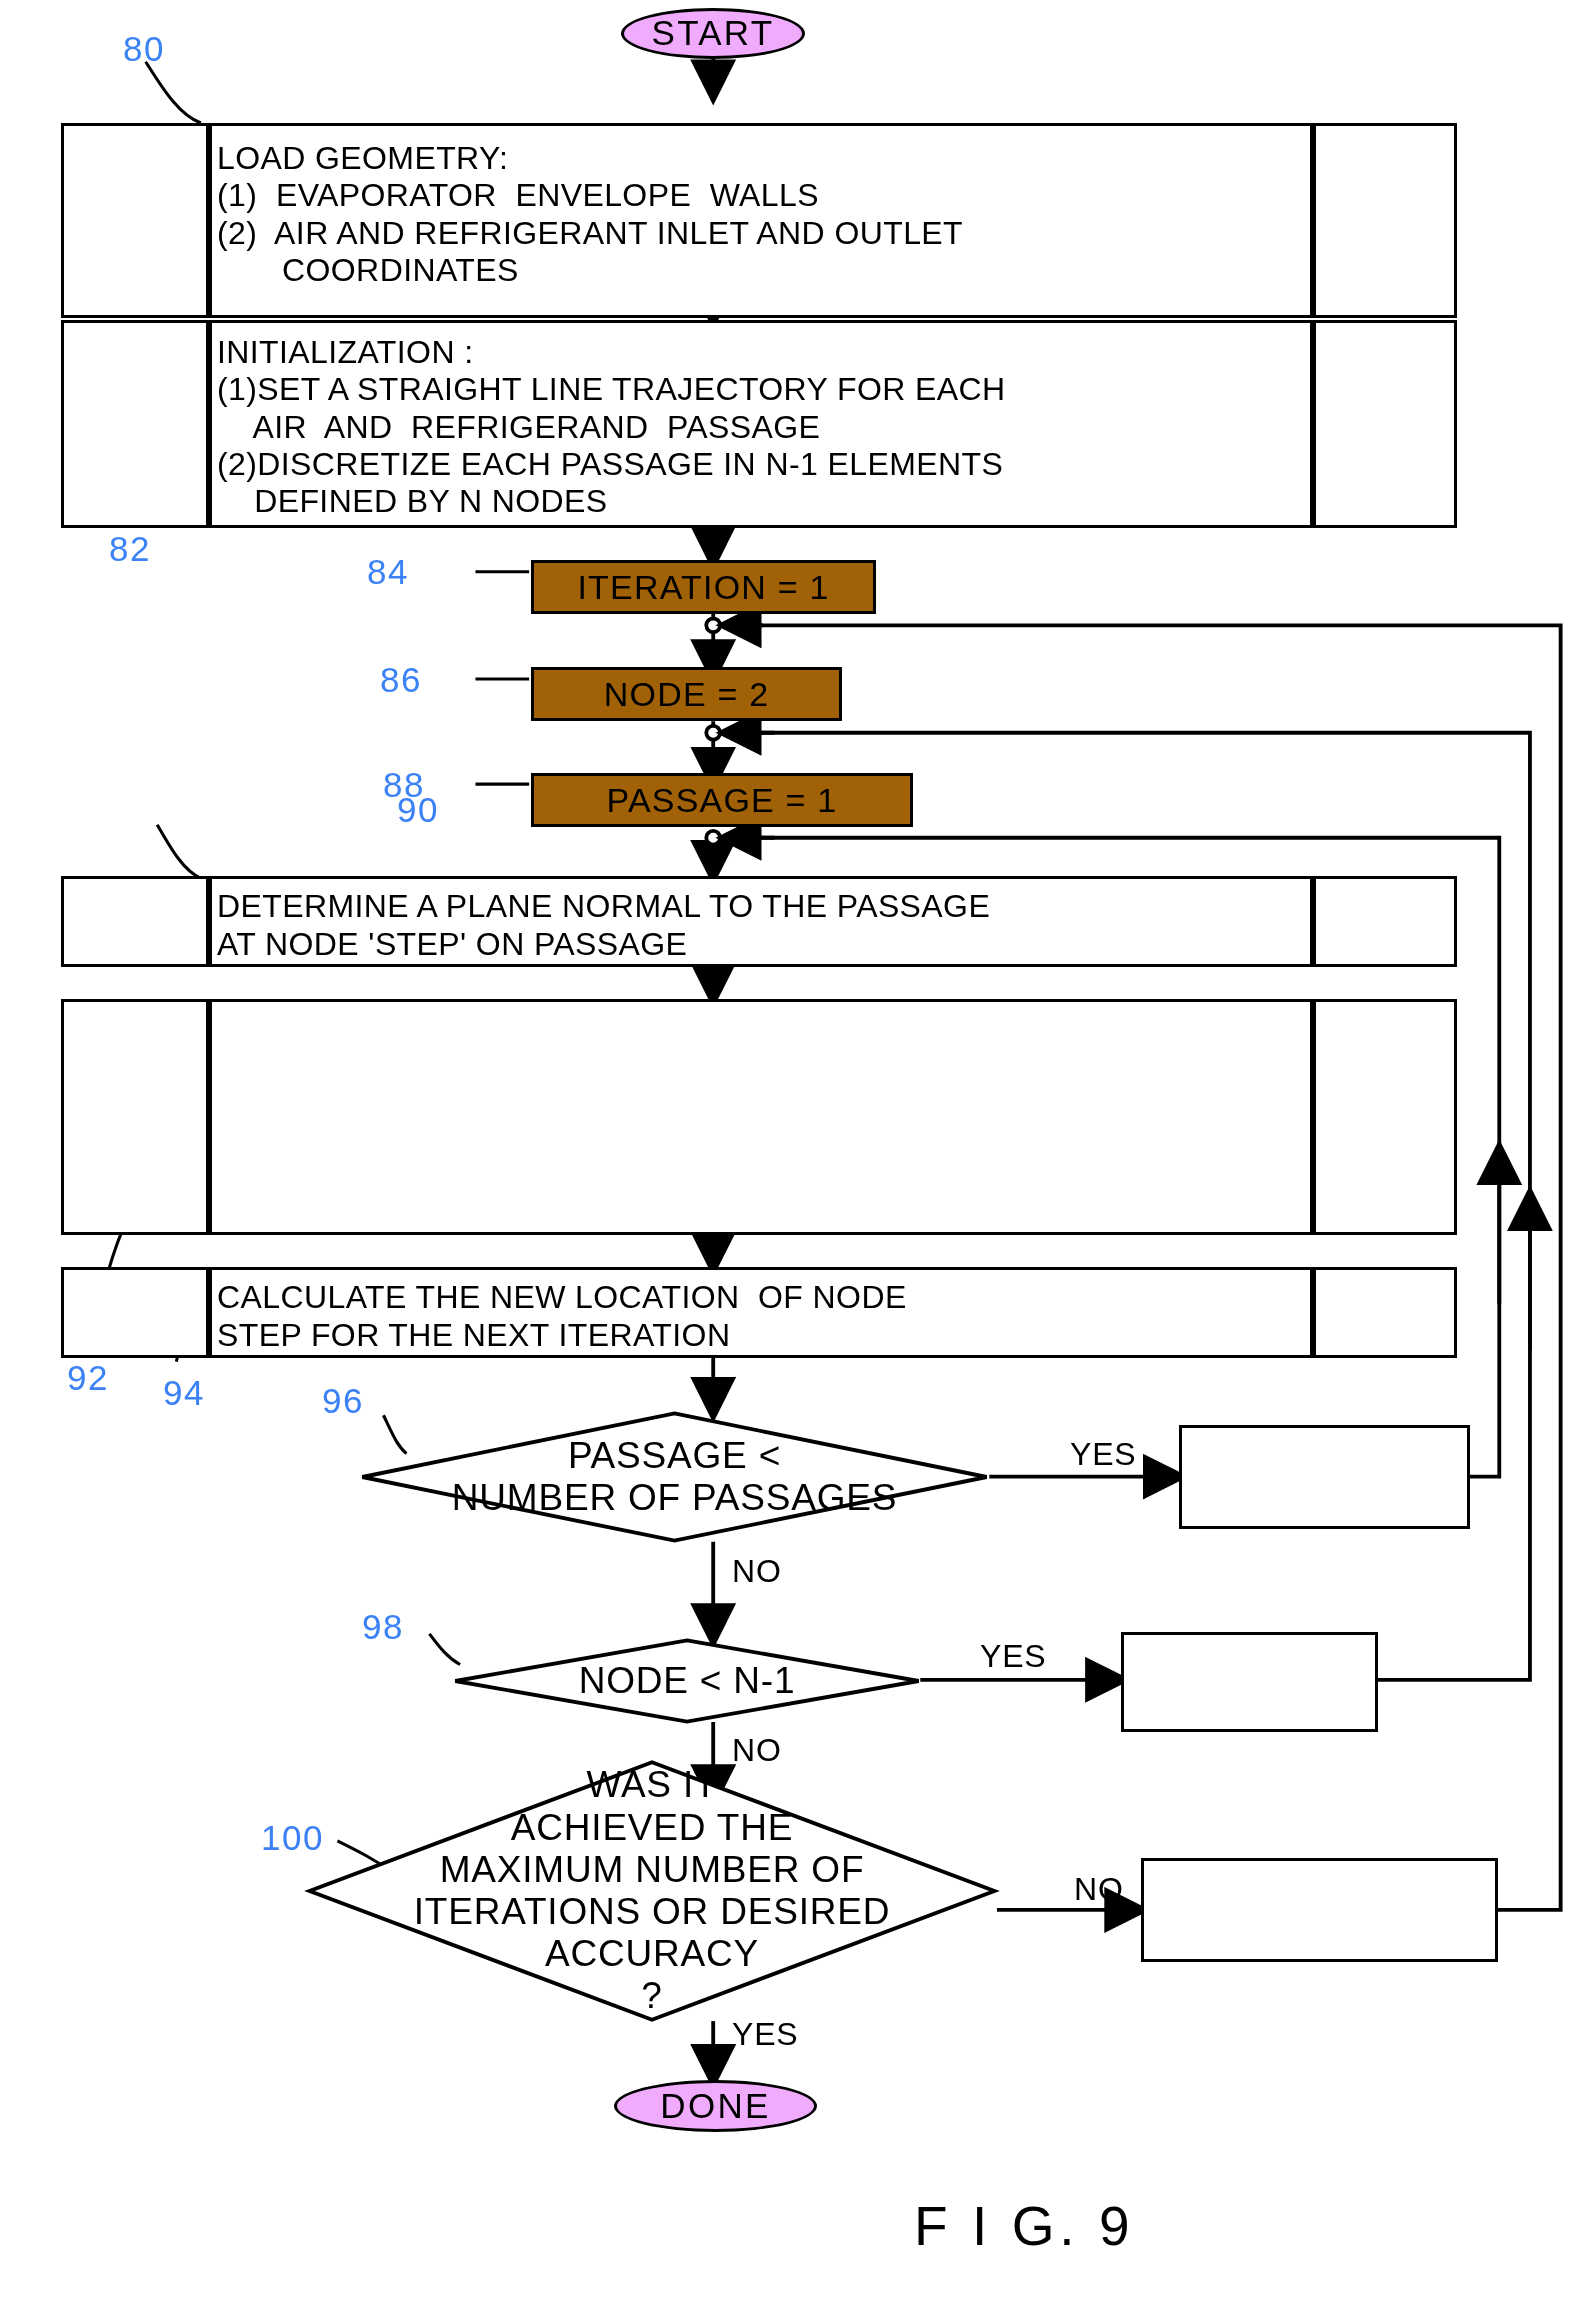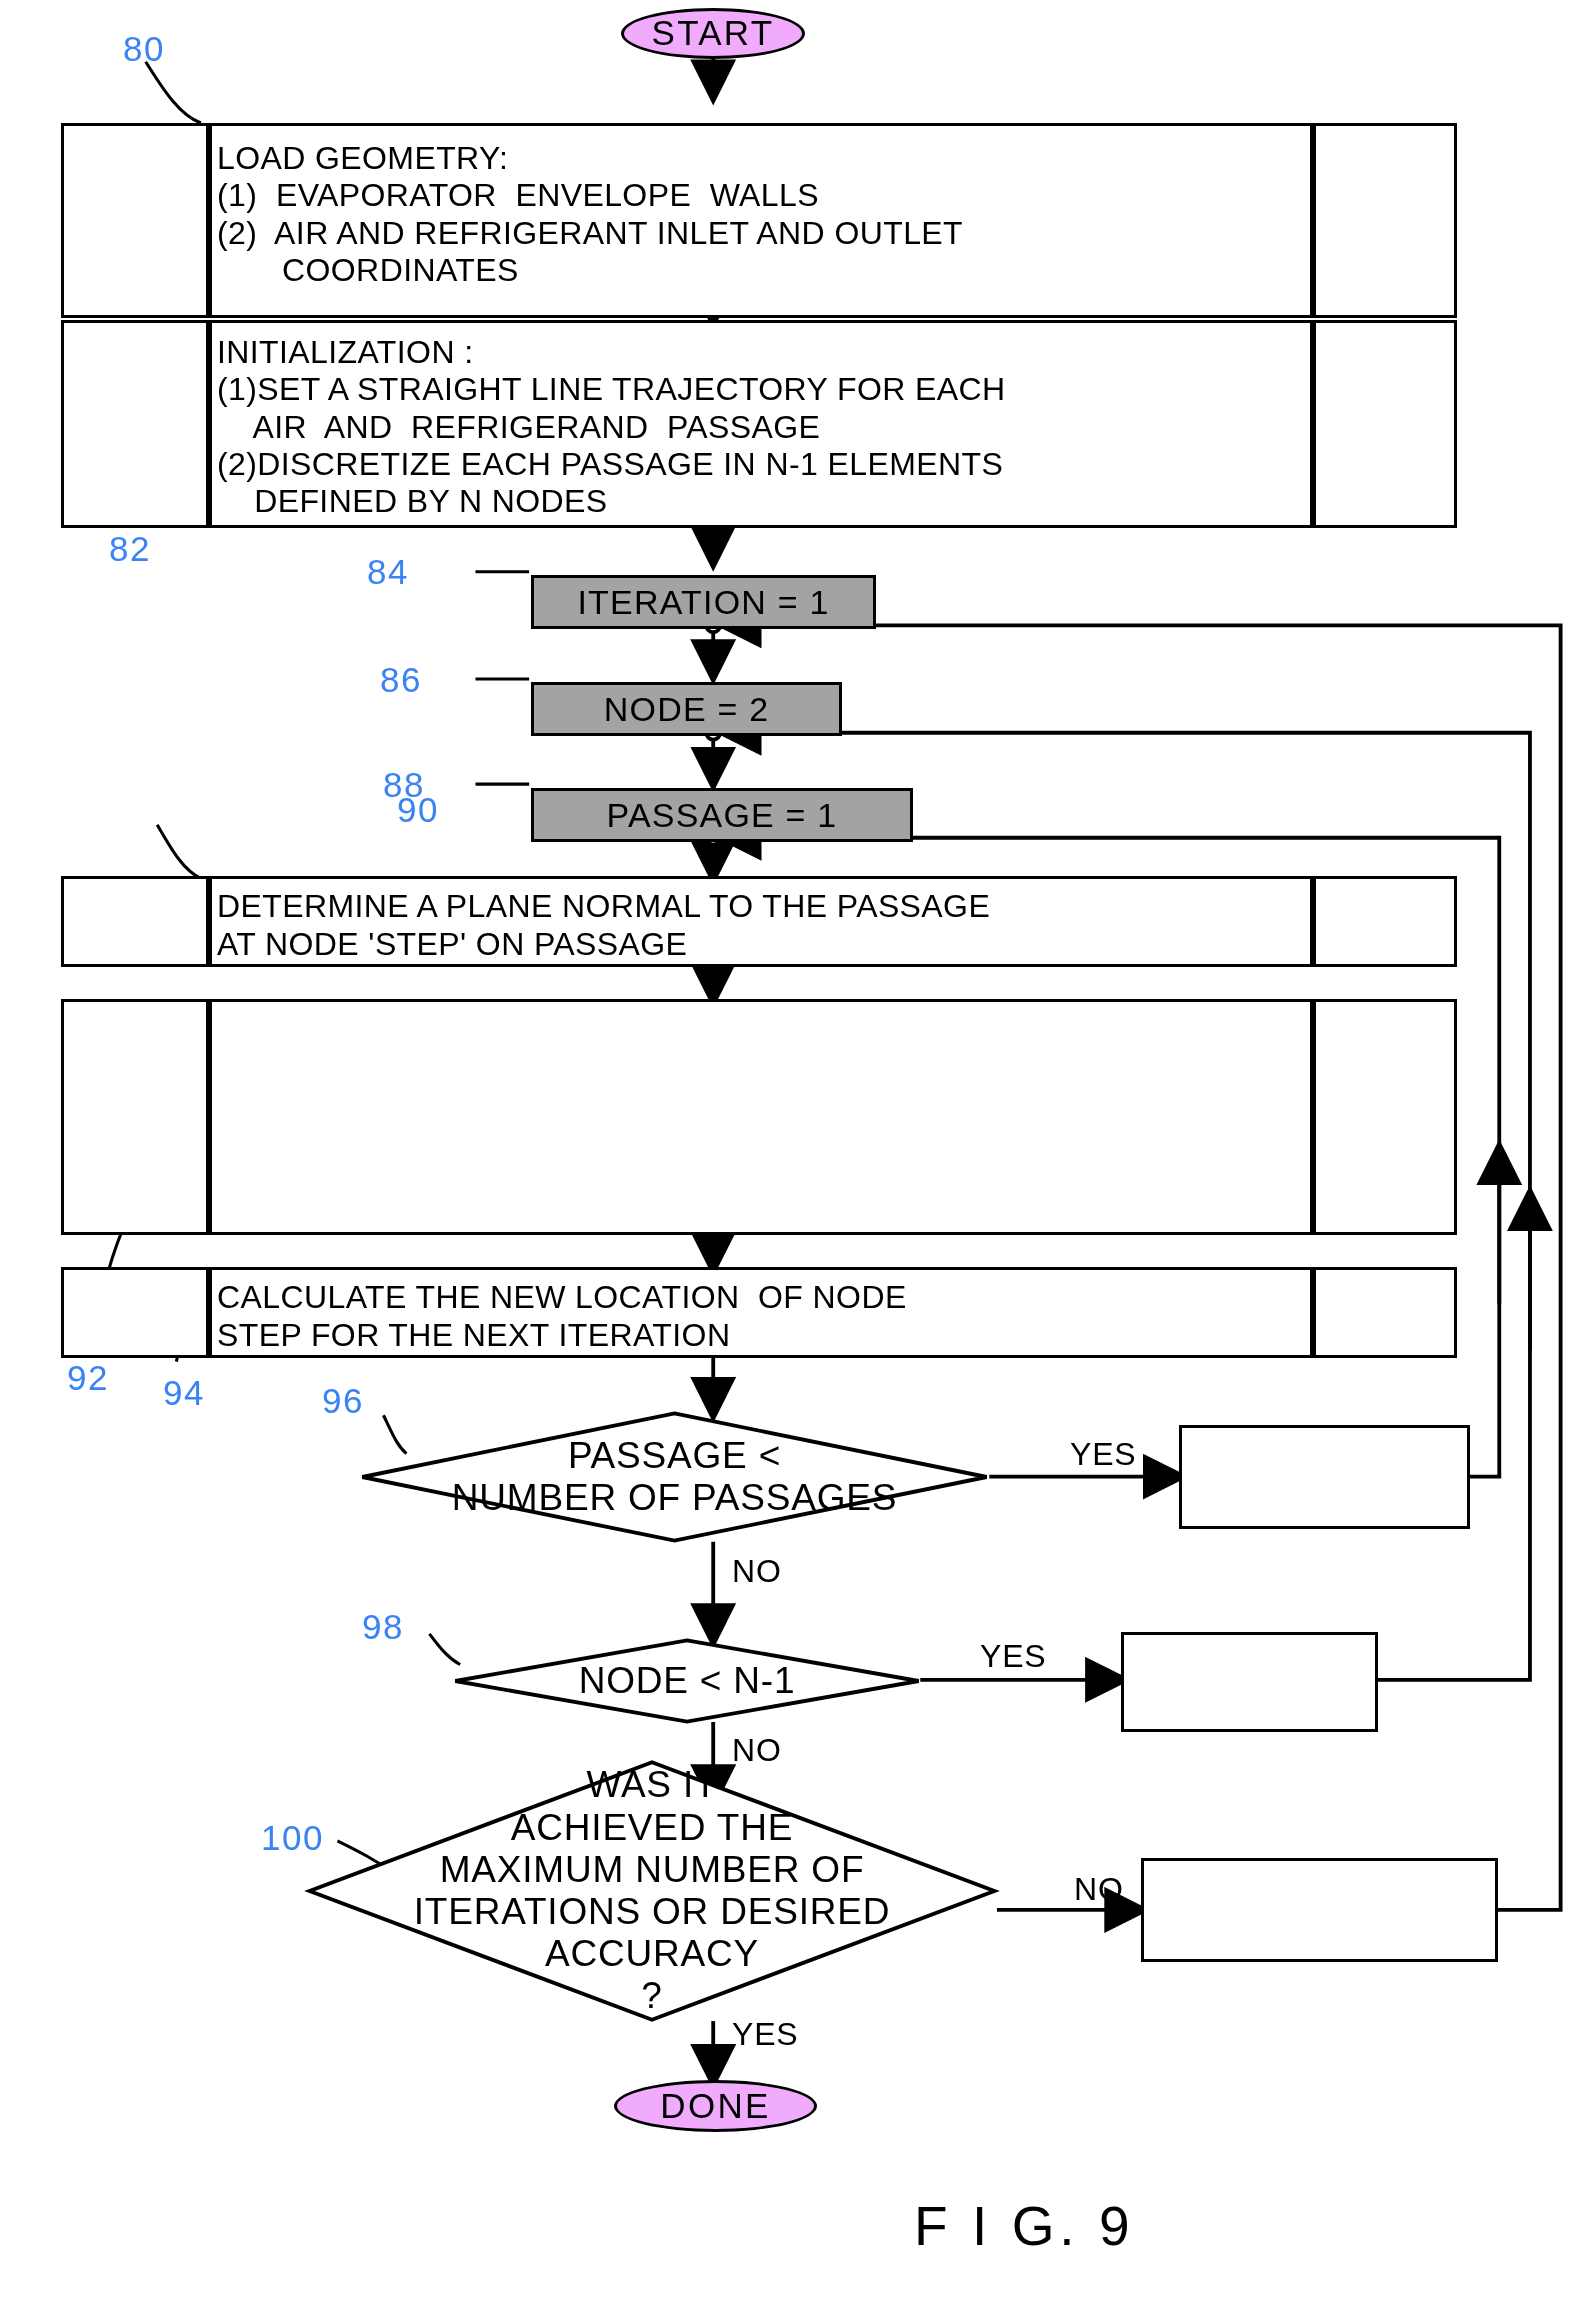--- a/index.html
+++ b/index.html
@@ -49,28 +49,27 @@
     position: absolute;
     color: #000;
     font-size: 32px;
     line-height: 1.17;
     letter-spacing: 0.4px;
     white-space: pre;
   }
   
   .sbox {
     border: 3.8px solid #000;
-    background: #a3a3a3;
+    background: #a16207;
     display: flex;
     align-items: center;
     justify-content: center;
     font-size: 34px;
     letter-spacing: 1.2px;
     color: #000;
-    margin-top: 15px;
   }
   .rbox {
     border: 3.8px solid #000;
     background: #fff;
     display: flex;
     flex-direction: column;
     align-items: flex-start;
     justify-content: center;
     font-size: 33px;
     line-height: 1.2;

